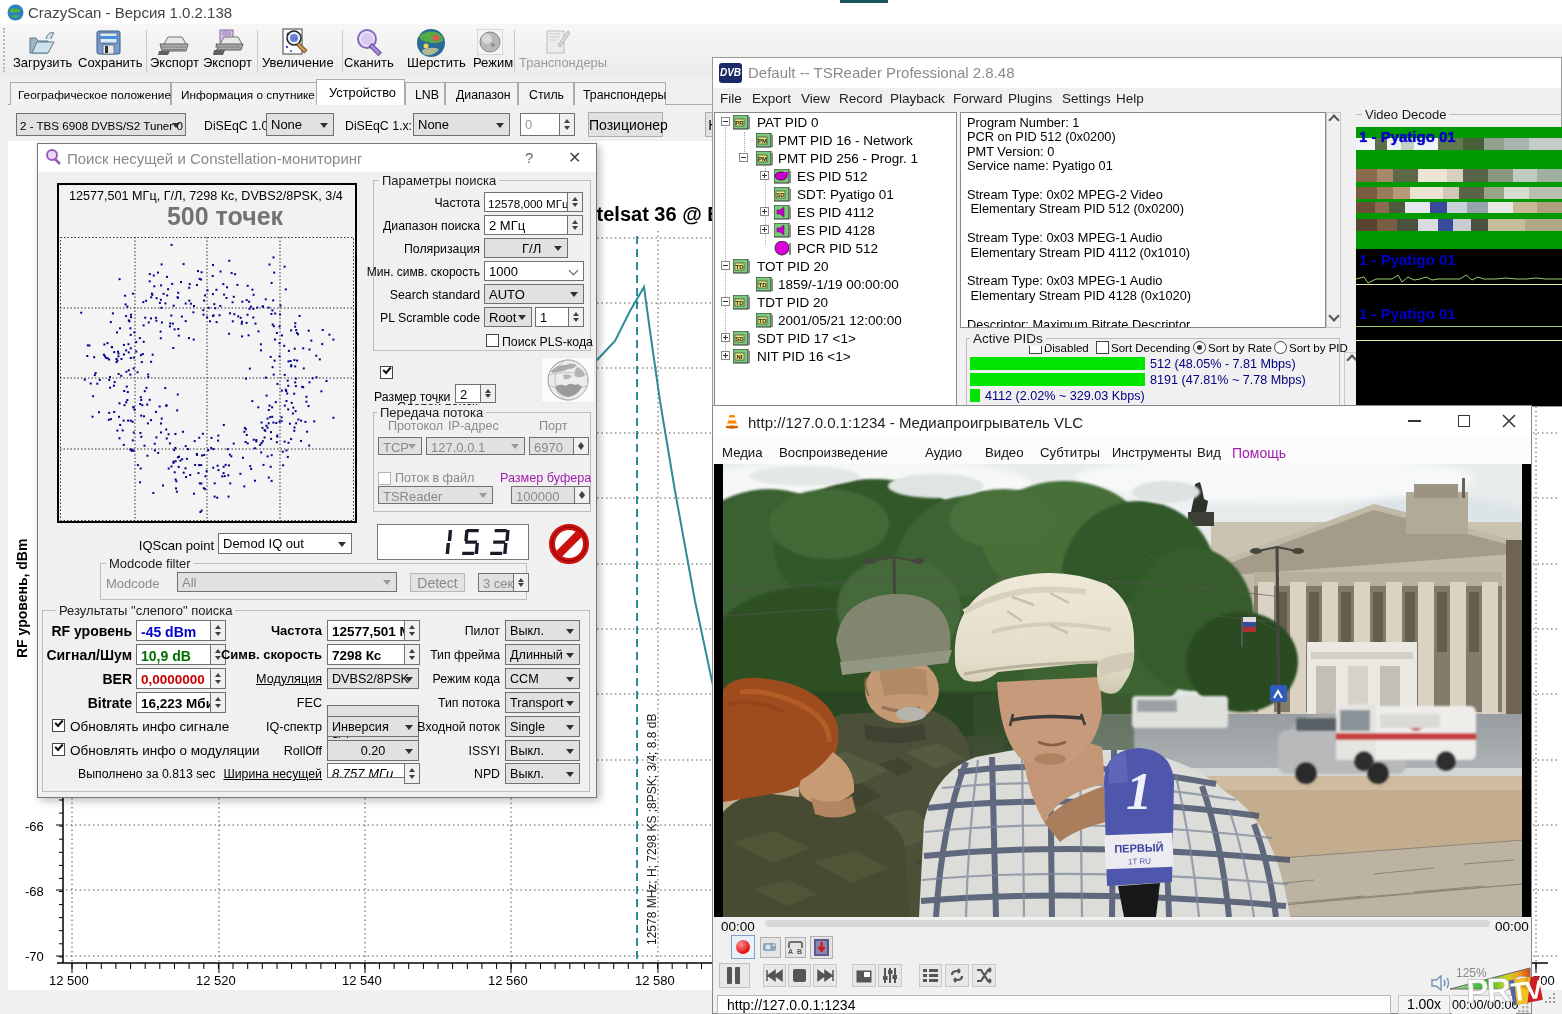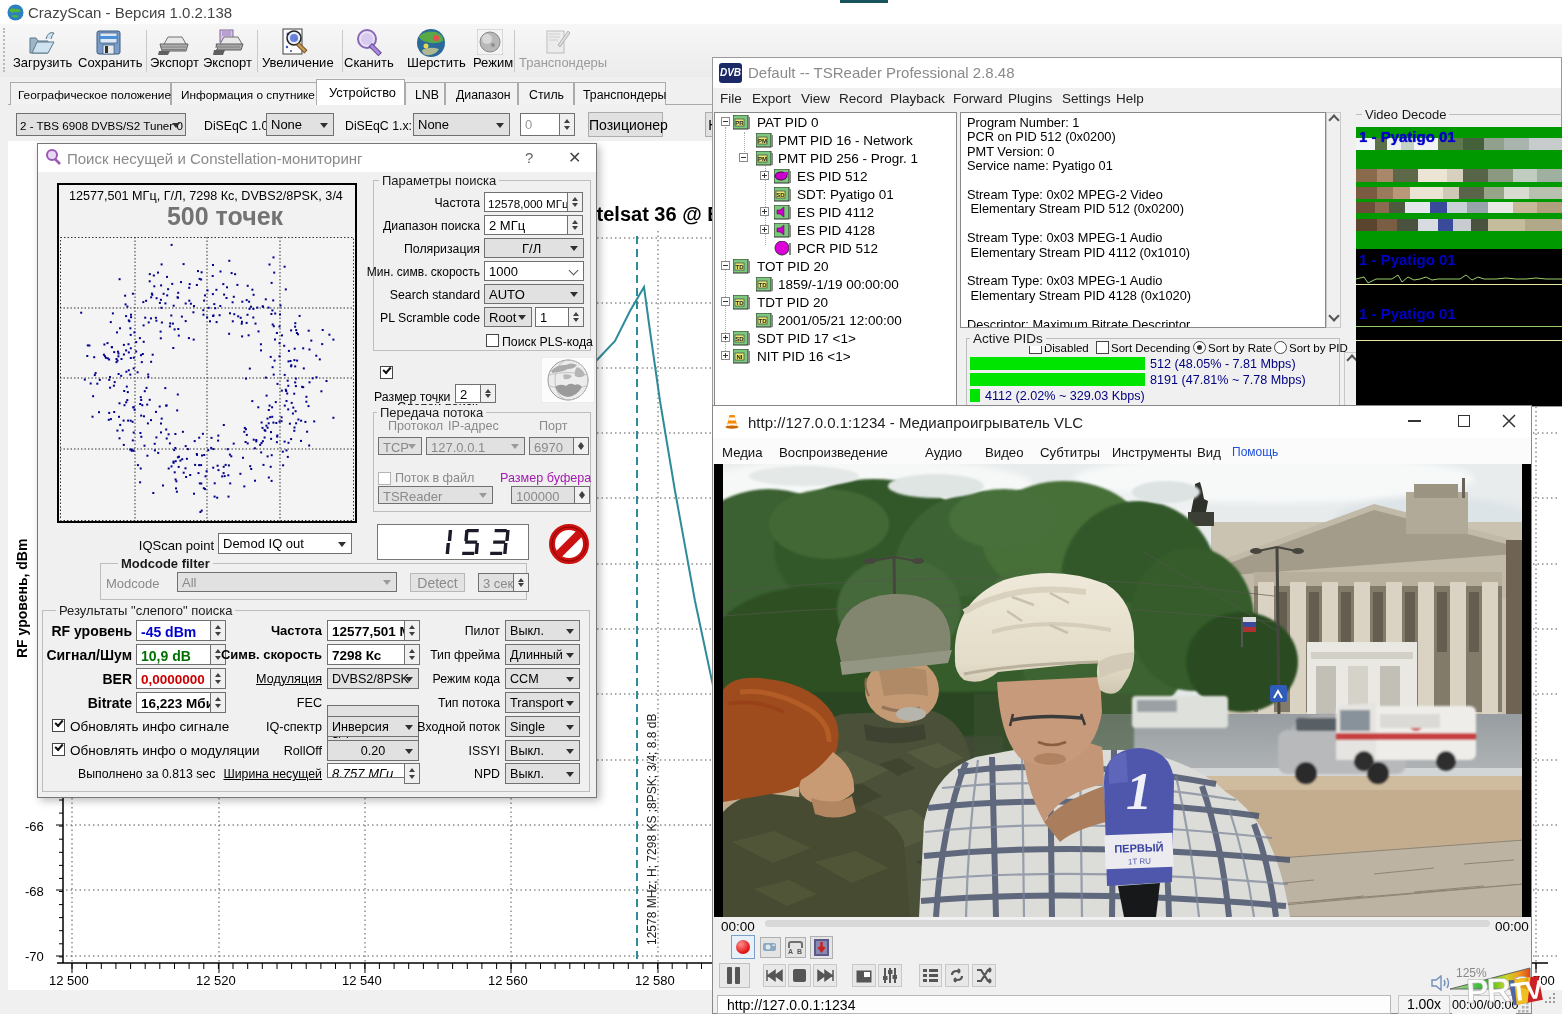--- a/index.html
+++ b/index.html
@@ -1121,21 +1121,21 @@
 
 <div class="grp" style="left:373px;top:180px;width:218px;height:171px;"></div>
 <div class="grplab" style="left:379px;top:173px;">Параметры поиска</div>
 <div class="rlab" style="left:330px;top:196px;width:150px;font-size:12.3px;">Частота</div>
 <div class="edit" style="left:484px;top:192px;width:84px;height:20px;font-size:11.6px;padding:4px 2px 1px 3px;">12578,000 МГц</div>
 <div class="spin" style="left:567px;top:192px;height:20px;"></div>
 <div class="rlab" style="left:330px;top:219px;width:150px;font-size:12.3px;">Диапазон поиска</div>
 <div class="edit" style="left:484px;top:215px;width:84px;height:20px;">2 МГц</div>
 <div class="spin" style="left:567px;top:215px;height:20px;"></div>
 <div class="rlab" style="left:330px;top:242px;width:150px;font-size:12.3px;">Поляризация</div>
-<div class="combo" style="left:484px;top:238px;width:100px;height:20px;padding-left:37px;">Г/Л<span class="arr"></span></div>
+<div class="combo" style="left:484px;top:238px;width:84px;height:20px;padding-left:37px;">Г/Л<span class="arr"></span></div>
 <div class="rlab" style="left:330px;top:265px;width:150px;font-size:12px;">Мин. симв. скорость</div>
 <div class="edit" style="left:484px;top:261px;width:100px;height:20px;">1000</div>
 <div class="abs" style="left:570px;top:267px;width:7px;height:7px;border-right:1.5px solid #555;border-bottom:1.5px solid #555;transform:rotate(45deg);box-sizing:border-box;"></div>
 <div class="rlab" style="left:330px;top:288px;width:150px;font-size:12.3px;">Search standard</div>
 <div class="combo" style="left:484px;top:284px;width:100px;height:20px;">AUTO<span class="arr"></span></div>
 <div class="rlab" style="left:330px;top:311px;width:150px;font-size:12.3px;">PL Scramble code</div>
 <div class="combo" style="left:484px;top:307px;width:48px;height:20px;">Root<span class="arr"></span></div>
 <div class="edit" style="left:535px;top:307px;width:34px;height:20px;">1</div>
 <div class="spin" style="left:568px;top:307px;height:20px;"></div>
 <div class="cb" style="left:486px;top:334px;"></div>
@@ -1198,21 +1198,21 @@
 </g>
 </svg>
 
 <svg class="abs" style="left:549px;top:523px;" width="40" height="42" viewBox="0 0 40 42">
  <circle cx="20" cy="21" r="17" fill="#fff" stroke="#cc1111" stroke-width="6"></circle>
  <rect x="5" y="17" width="30" height="8" fill="#cc1111" transform="rotate(-45 20 21)"></rect>
  <circle cx="20" cy="21" r="17" fill="none" stroke="#880000" stroke-width="1"></circle>
 </svg>
 
 <div class="grp" style="left:100px;top:563px;width:427px;height:37px;"></div>
-<div class="grplab" style="left:118px;top:556px;font-weight:bold;">Modcode filter</div>
+<div class="grplab" style="left:106px;top:556px;">Modcode filter</div>
 <div class="lab" style="left:106px;top:576px;color:#8a8a8a;">Modcode</div>
 <div class="combo dis" style="left:177px;top:572px;width:220px;height:20px;">All<span class="arr"></span></div>
 <div class="abs" style="left:410px;top:573px;width:55px;height:19px;background:#e3e3e3;border:1px solid #b8b8b8;box-sizing:border-box;font-size:14px;color:#8a8a8a;text-align:center;padding-top:1px;">Detect</div>
 <div class="combo dis" style="left:478px;top:573px;width:36px;height:19px;border-right:none;">3 сек</div>
 <div class="spin" style="left:513px;top:573px;height:19px;"></div>
 
 <div class="grp" style="left:42px;top:610px;width:548px;height:182px;"></div>
 <div class="grplab" style="left:56px;top:603px;">Результаты "слепого" поиска</div>
 <div class="rlab" style="left:32px;top:623px;width:100px;font-weight:bold;font-size:14px;">RF уровень</div>
 <div class="edit" style="left:136px;top:620px;width:75px;height:21px;font-weight:bold;color:#0000cc;font-size:14px;padding-top:3px;">-45 dBm</div>
@@ -1282,21 +1282,21 @@
   </svg>
 
 <div class="abs" style="left:713px;top:438px;width:818px;height:26px;background:#fbfbfb;"></div>
 <div class="lab" style="left:722px;top:445px;font-size:13.2px;color:#111;">Медиа</div>
 <div class="lab" style="left:779px;top:445px;font-size:13.2px;color:#111;">Воспроизведение</div>
 <div class="lab" style="left:925px;top:445px;font-size:13.2px;color:#111;">Аудио</div>
 <div class="lab" style="left:985px;top:445px;font-size:13.2px;color:#111;">Видео</div>
 <div class="lab" style="left:1040px;top:445px;font-size:13.2px;color:#111;">Субтитры</div>
 <div class="lab" style="left:1112px;top:445px;font-size:12.8px;color:#111;">Инструменты</div>
 <div class="lab" style="left:1197px;top:445px;font-size:13.2px;color:#111;">Вид</div>
-<div class="lab" style="left:1232px;top:445px;font-size:12px;color:#1d4ed8;">Помощь</div>
+<div class="lab" style="left:1232px;top:445px;font-size:14px;color:#a21caf;">Помощь</div>
 
 <div class="abs" style="left:714px;top:464px;width:817px;height:453px;background:#000;"></div>
 <svg class="abs" style="left:714px;top:464px;" width="817" height="453" viewBox="0 0 817 453">
 <defs>
  <filter id="b2">
         <feGaussianBlur stdDeviation="1.2"></feGaussianBlur>
       </filter>
  <filter id="b4">
         <feGaussianBlur stdDeviation="3"></feGaussianBlur>
       </filter>

